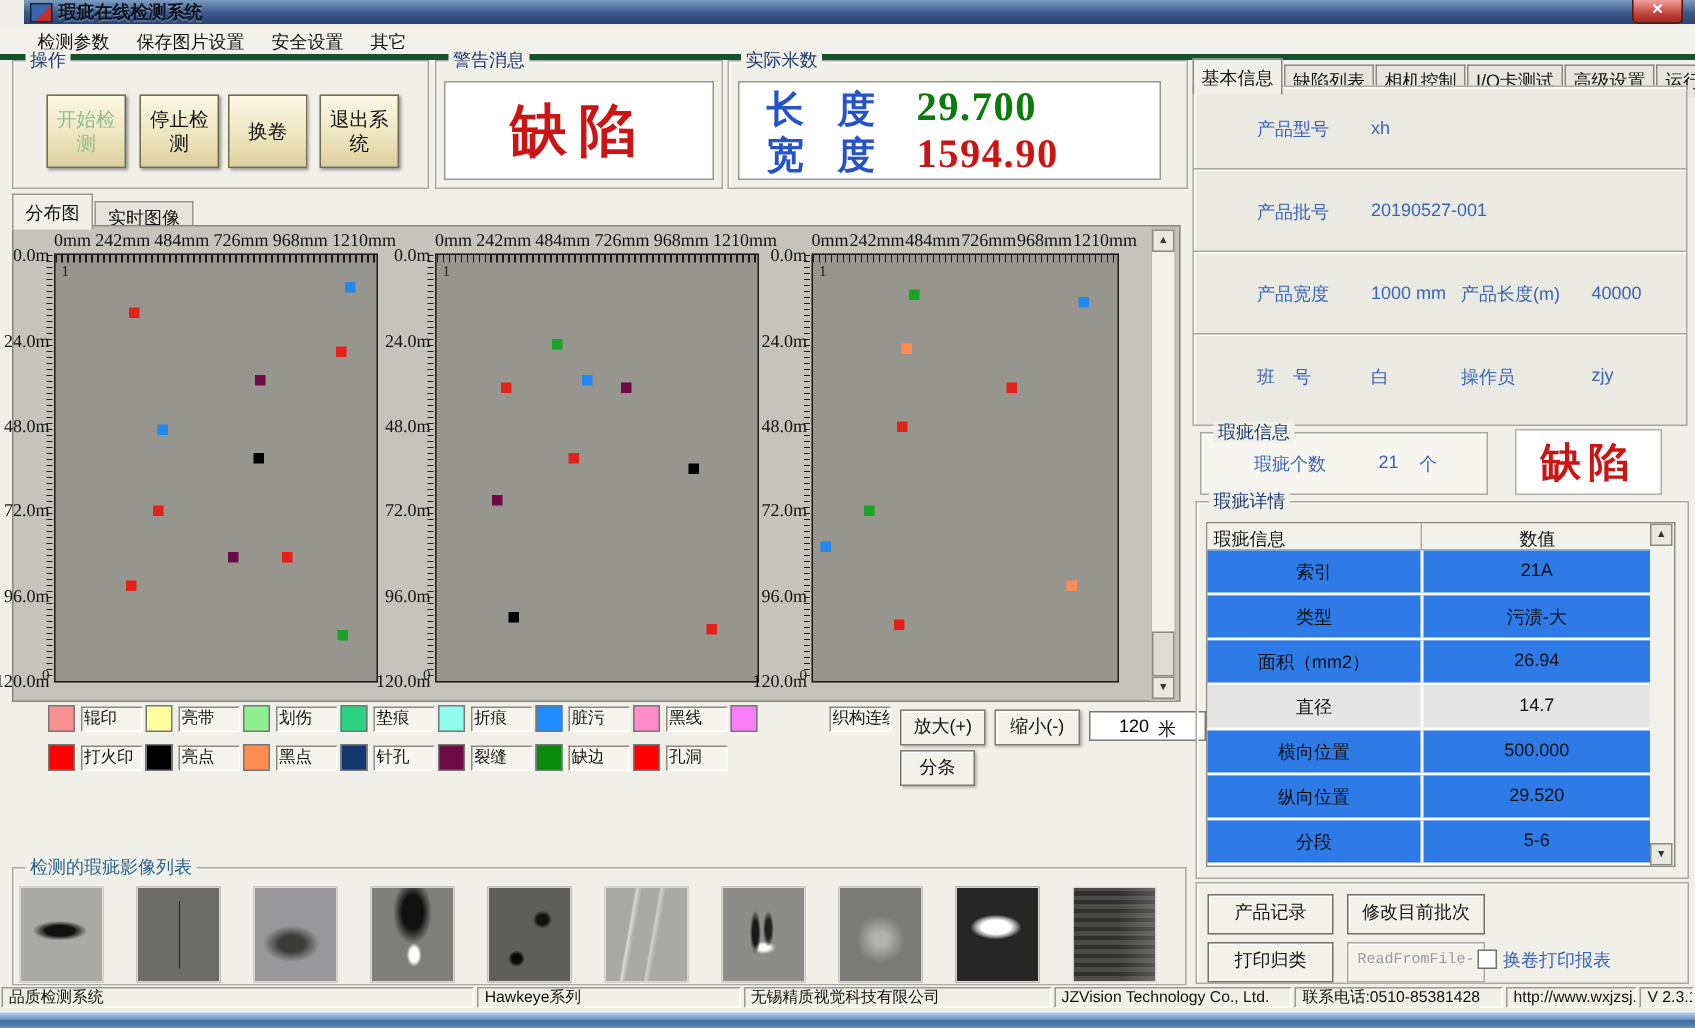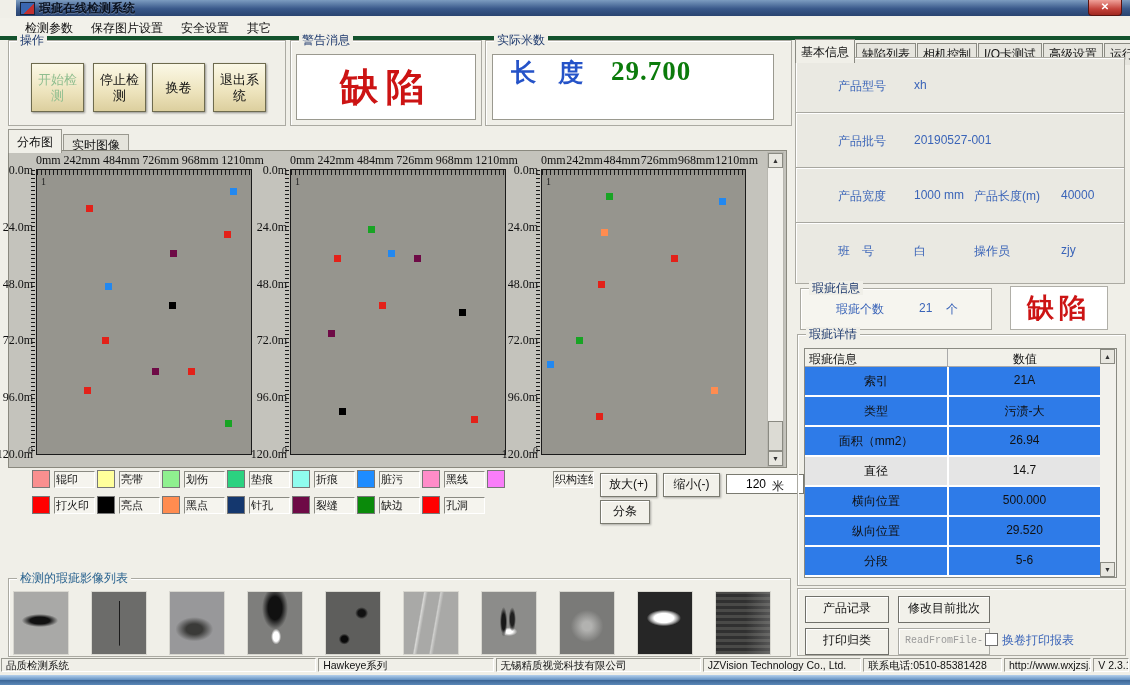--- a/index.html
+++ b/index.html
@@ -137,20 +137,24 @@
     </div>
   </div>
 
   <div class="gb" style="left:485px;top:40px;width:305px;height:84px;">
     <span class="lab">实际米数</span>
     <div class="whitebox" style="left:6px;top:13px;width:280px;height:64px;">
       <div id="meter-rows" style="padding-top:1px;">
           <div class="meter-row">
             <span class="m-label">长 度</span>
             <span class="m-value" style="color: rgb(11, 123, 11);">29.700</span>
+          </div>
+          <div class="meter-row">
+            <span class="m-label">宽 度</span>
+            <span class="m-value" style="color: rgb(204, 20, 20);">1594.90</span>
           </div>
         </div>
     </div>
   </div>
 
   <div class="vtabs" id="view-tabs"><span class="vtab act">分布图</span><span class="vtab">实时图像</span></div>
 
   <div class="plots-panel" id="plots-panel">
     <div class="vscroll" style="left:758px;top:1px;height:315px;">
       <div class="sbtn" style="top:0;">▲</div>

